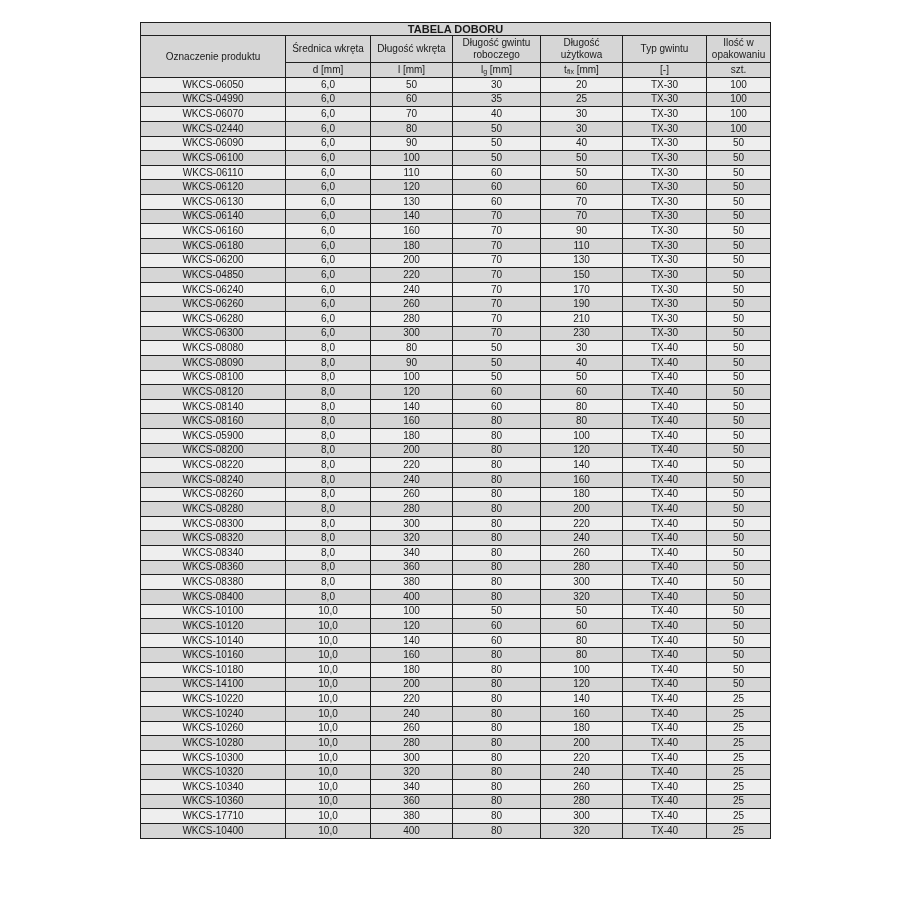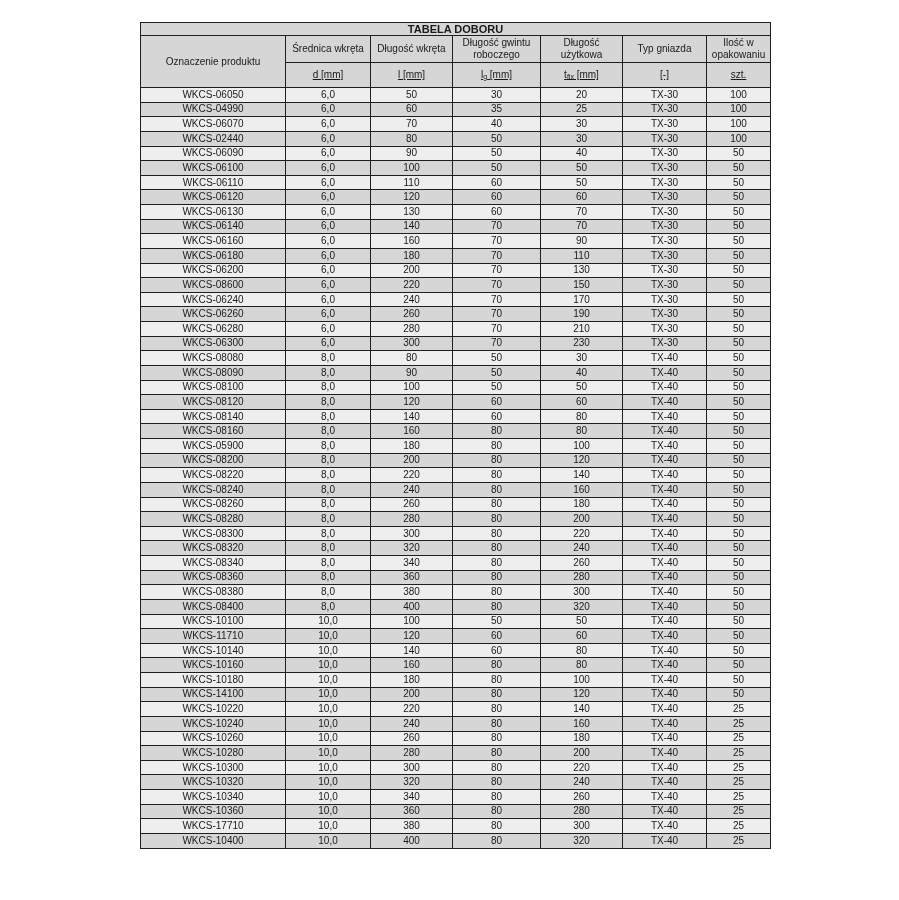--- a/index.html
+++ b/index.html
@@ -44,23 +44,22 @@
     height: 13px;
     font-weight: bold;
     font-size: 11px;
     line-height: 1;
   }
   tr.colnames-row th {
     height: 27px;
     line-height: 1.2;
   }
   tr.units-row th {
-    height: 25px;
+    height: 15px;
     line-height: 1;
-    text-decoration: underline;
   }
   tbody td {
     height: 14.63px;
     line-height: 1;
   }
   tbody tr:nth-child(odd)  { background: var(--row-bg); }
   tbody tr:nth-child(even) { background: var(--row-alt-bg); }
   sub {
     font-size: 7px;
     line-height: 0;
@@ -84,21 +83,21 @@
     <thead>
       <tr class="title-row">
         <th colspan="7">TABELA DOBORU</th>
       </tr>
       <tr class="colnames-row">
         <th rowspan="2">Oznaczenie produktu</th>
         <th>Średnica wkręta</th>
         <th>Długość wkręta</th>
         <th>Długość gwintu roboczego</th>
         <th>Długość użytkowa</th>
-        <th>Typ gniazda</th>
+        <th>Typ gwintu</th>
         <th>Ilość w opakowaniu</th>
       </tr>
       <tr class="units-row">
         <th>d [mm]</th>
         <th>l [mm]</th>
         <th><span>l</span><sub>g</sub><span> [mm]</span></th>
         <th><span>t</span><sub>fix</sub><span> [mm]</span></th>
         <th>[-]</th>
         <th>szt.</th>
       </tr>
@@ -215,21 +214,21 @@
         <tr>
           <td>WKCS-06200</td>
           <td>6,0</td>
           <td>200</td>
           <td>70</td>
           <td>130</td>
           <td>TX-30</td>
           <td>50</td>
         </tr>
         <tr>
-          <td>WKCS-08600</td>
+          <td>WKCS-04850</td>
           <td>6,0</td>
           <td>220</td>
           <td>70</td>
           <td>150</td>
           <td>TX-30</td>
           <td>50</td>
         </tr>
         <tr>
           <td>WKCS-06240</td>
           <td>6,0</td>
@@ -431,21 +430,21 @@
         <tr>
           <td>WKCS-10100</td>
           <td>10,0</td>
           <td>100</td>
           <td>50</td>
           <td>50</td>
           <td>TX-40</td>
           <td>50</td>
         </tr>
         <tr>
-          <td>WKCS-11710</td>
+          <td>WKCS-10120</td>
           <td>10,0</td>
           <td>120</td>
           <td>60</td>
           <td>60</td>
           <td>TX-40</td>
           <td>50</td>
         </tr>
         <tr>
           <td>WKCS-10140</td>
           <td>10,0</td>

